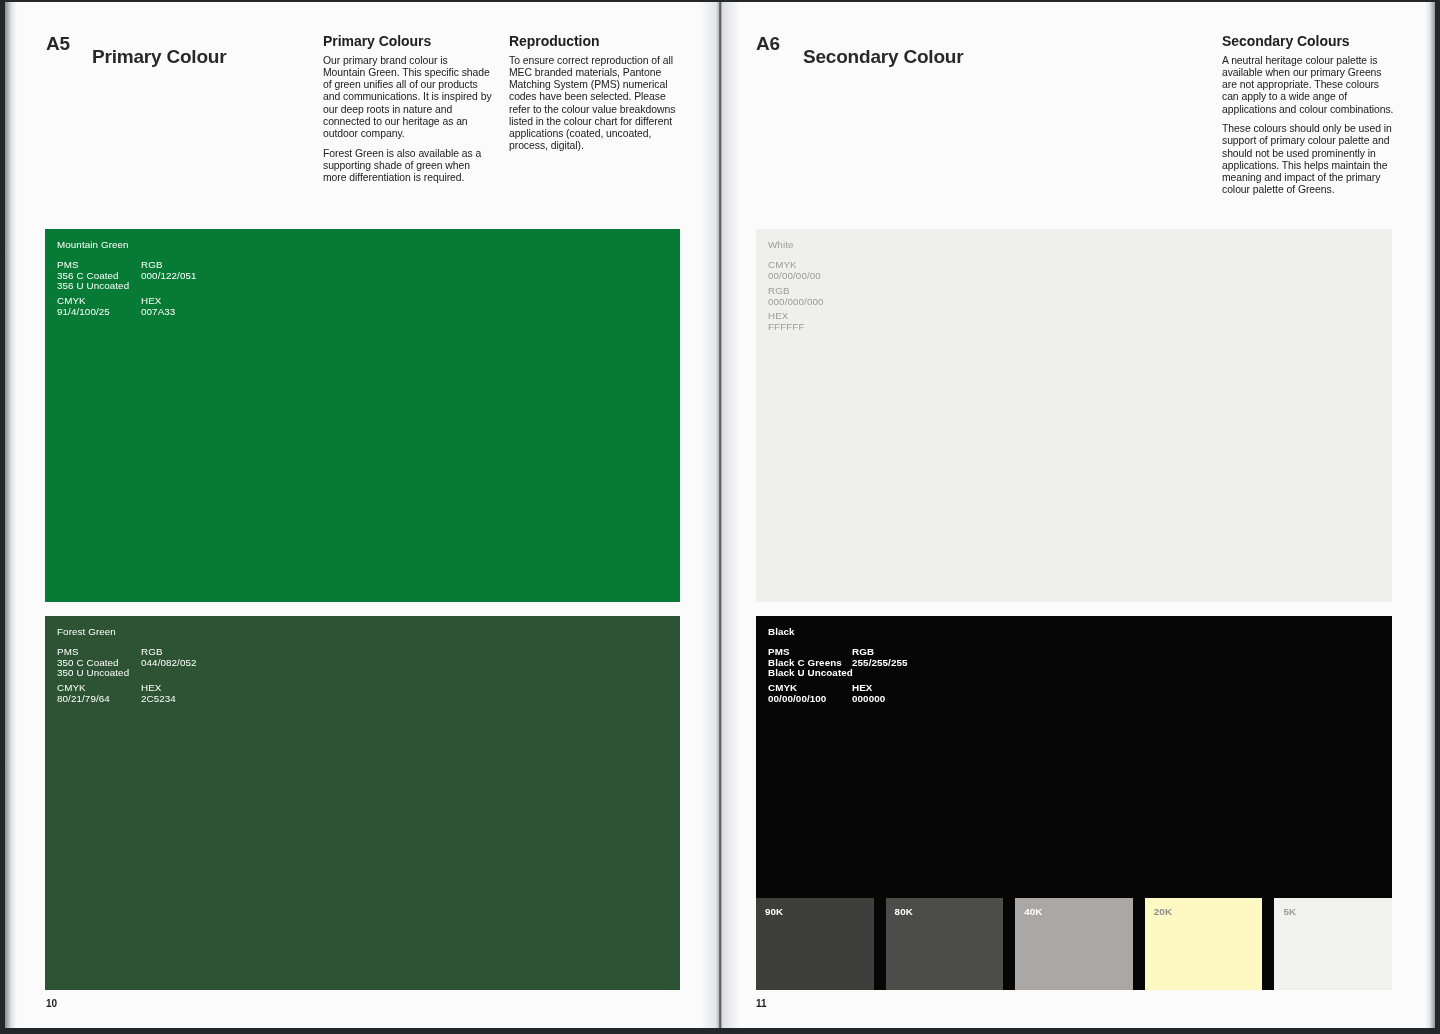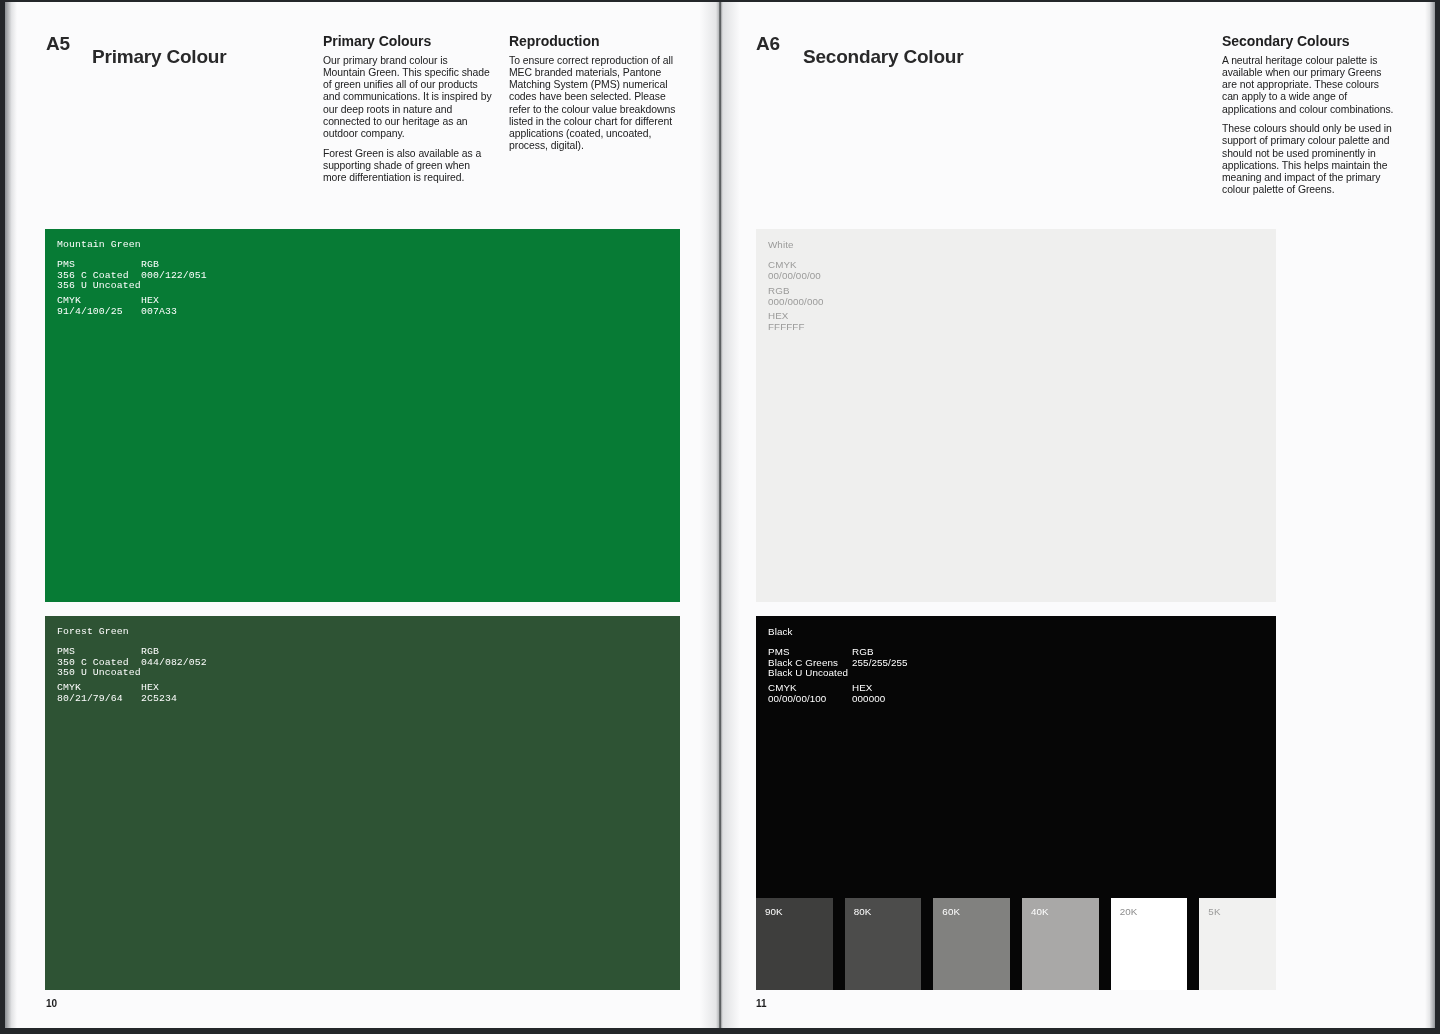--- a/index.html
+++ b/index.html
@@ -64,22 +64,22 @@
     font-size: 10.4px; line-height: 12.2px;
     color: #202021; letter-spacing: -0.05px;
   }
   .col h2 { font-size: 14px; font-weight: 700; margin: 0 0 7.5px 0; }
   .col p  { margin: 0 0 7.5px 0; }
   .page-left .col-a { left: 318px; width: 169px; }
   .page-left .col-b { left: 504px; width: 173px; }
   .page-right .col-a { left: 502px; width: 174px; }
 
   .swatch { position: absolute; }
-  .page-left  .swatch { left: 40px; width: 635px; font-family: Liberation Mono, monospace; }
-  .page-right .swatch { left: 36px; width: 520px; }
+  .page-left  .swatch { left: 40px; width: 635px; }
+  .page-right .swatch { left: 36px; width: 636px; }
   .swatch-top    { top: 227px; height: 373px; }
   .swatch-bottom { top: 614px; height: 374px; }
 
   .swatch-name {
     position: absolute; left: 12px; top: 10px;
     font-size: 9.8px; letter-spacing: 0.1px;
   }
   .spec {
     position: absolute;
     font-size: 9.8px; line-height: 10.7px; letter-spacing: 0.1px;
@@ -195,21 +195,21 @@
       <div class="spec spec-w-rgb">
         <div>RGB</div>
         <div>000/000/000</div>
       </div>
       <div class="spec spec-w-hex">
         <div>HEX</div>
         <div>FFFFFF</div>
       </div>
     </div>
 
-    <div class="swatch swatch-bottom" style="background-color: rgb(6, 6, 6); color: rgb(255, 255, 255);">
+    <div class="swatch swatch-bottom" style="background-color: rgb(6, 6, 6); color: rgb(255, 255, 255); font-weight: bold;">
       <div class="swatch-name">Black</div>
       <div class="spec spec-pms">
         <div>PMS</div>
         <div>Black C Greens</div>
         <div>Black U Uncoated</div>
       </div>
       <div class="spec spec-rgb">
         <div>RGB</div>
         <div>255/255/255</div>
       </div>
@@ -218,23 +218,22 @@
         <div>00/00/00/100</div>
       </div>
       <div class="spec spec-hex">
         <div>HEX</div>
         <div>000000</div>
       </div>
 
       <div class="ramp">
         <div class="ramp-cell" style="background-color: rgb(62, 62, 61); color: rgb(255, 255, 255);">90K</div>
         <div class="ramp-cell" style="background-color: rgb(76, 76, 75); color: rgb(255, 255, 255);">80K</div>
-        <div class="ramp-cell" style="background-color: rgb(129, 129, 127); color: rgb(255, 255, 255);">60K</div>
         <div class="ramp-cell" style="background-color: rgb(169, 168, 167); color: rgb(255, 255, 255);">40K</div>
-        <div class="ramp-cell" style="background-color: #ffffff; color: rgb(140, 140, 140);">20K</div>
+        <div class="ramp-cell" style="background-color: #fef9c3; color: rgb(140, 140, 140);">20K</div>
         <div class="ramp-cell" style="background-color: rgb(241, 241, 240); color: rgb(155, 155, 154);">5K</div>
       </div>
     </div>
 
     <div class="page-num">11</div>
   </section>
 
   <div class="gutter">
     <div class="gutter-line"></div>
   </div>

